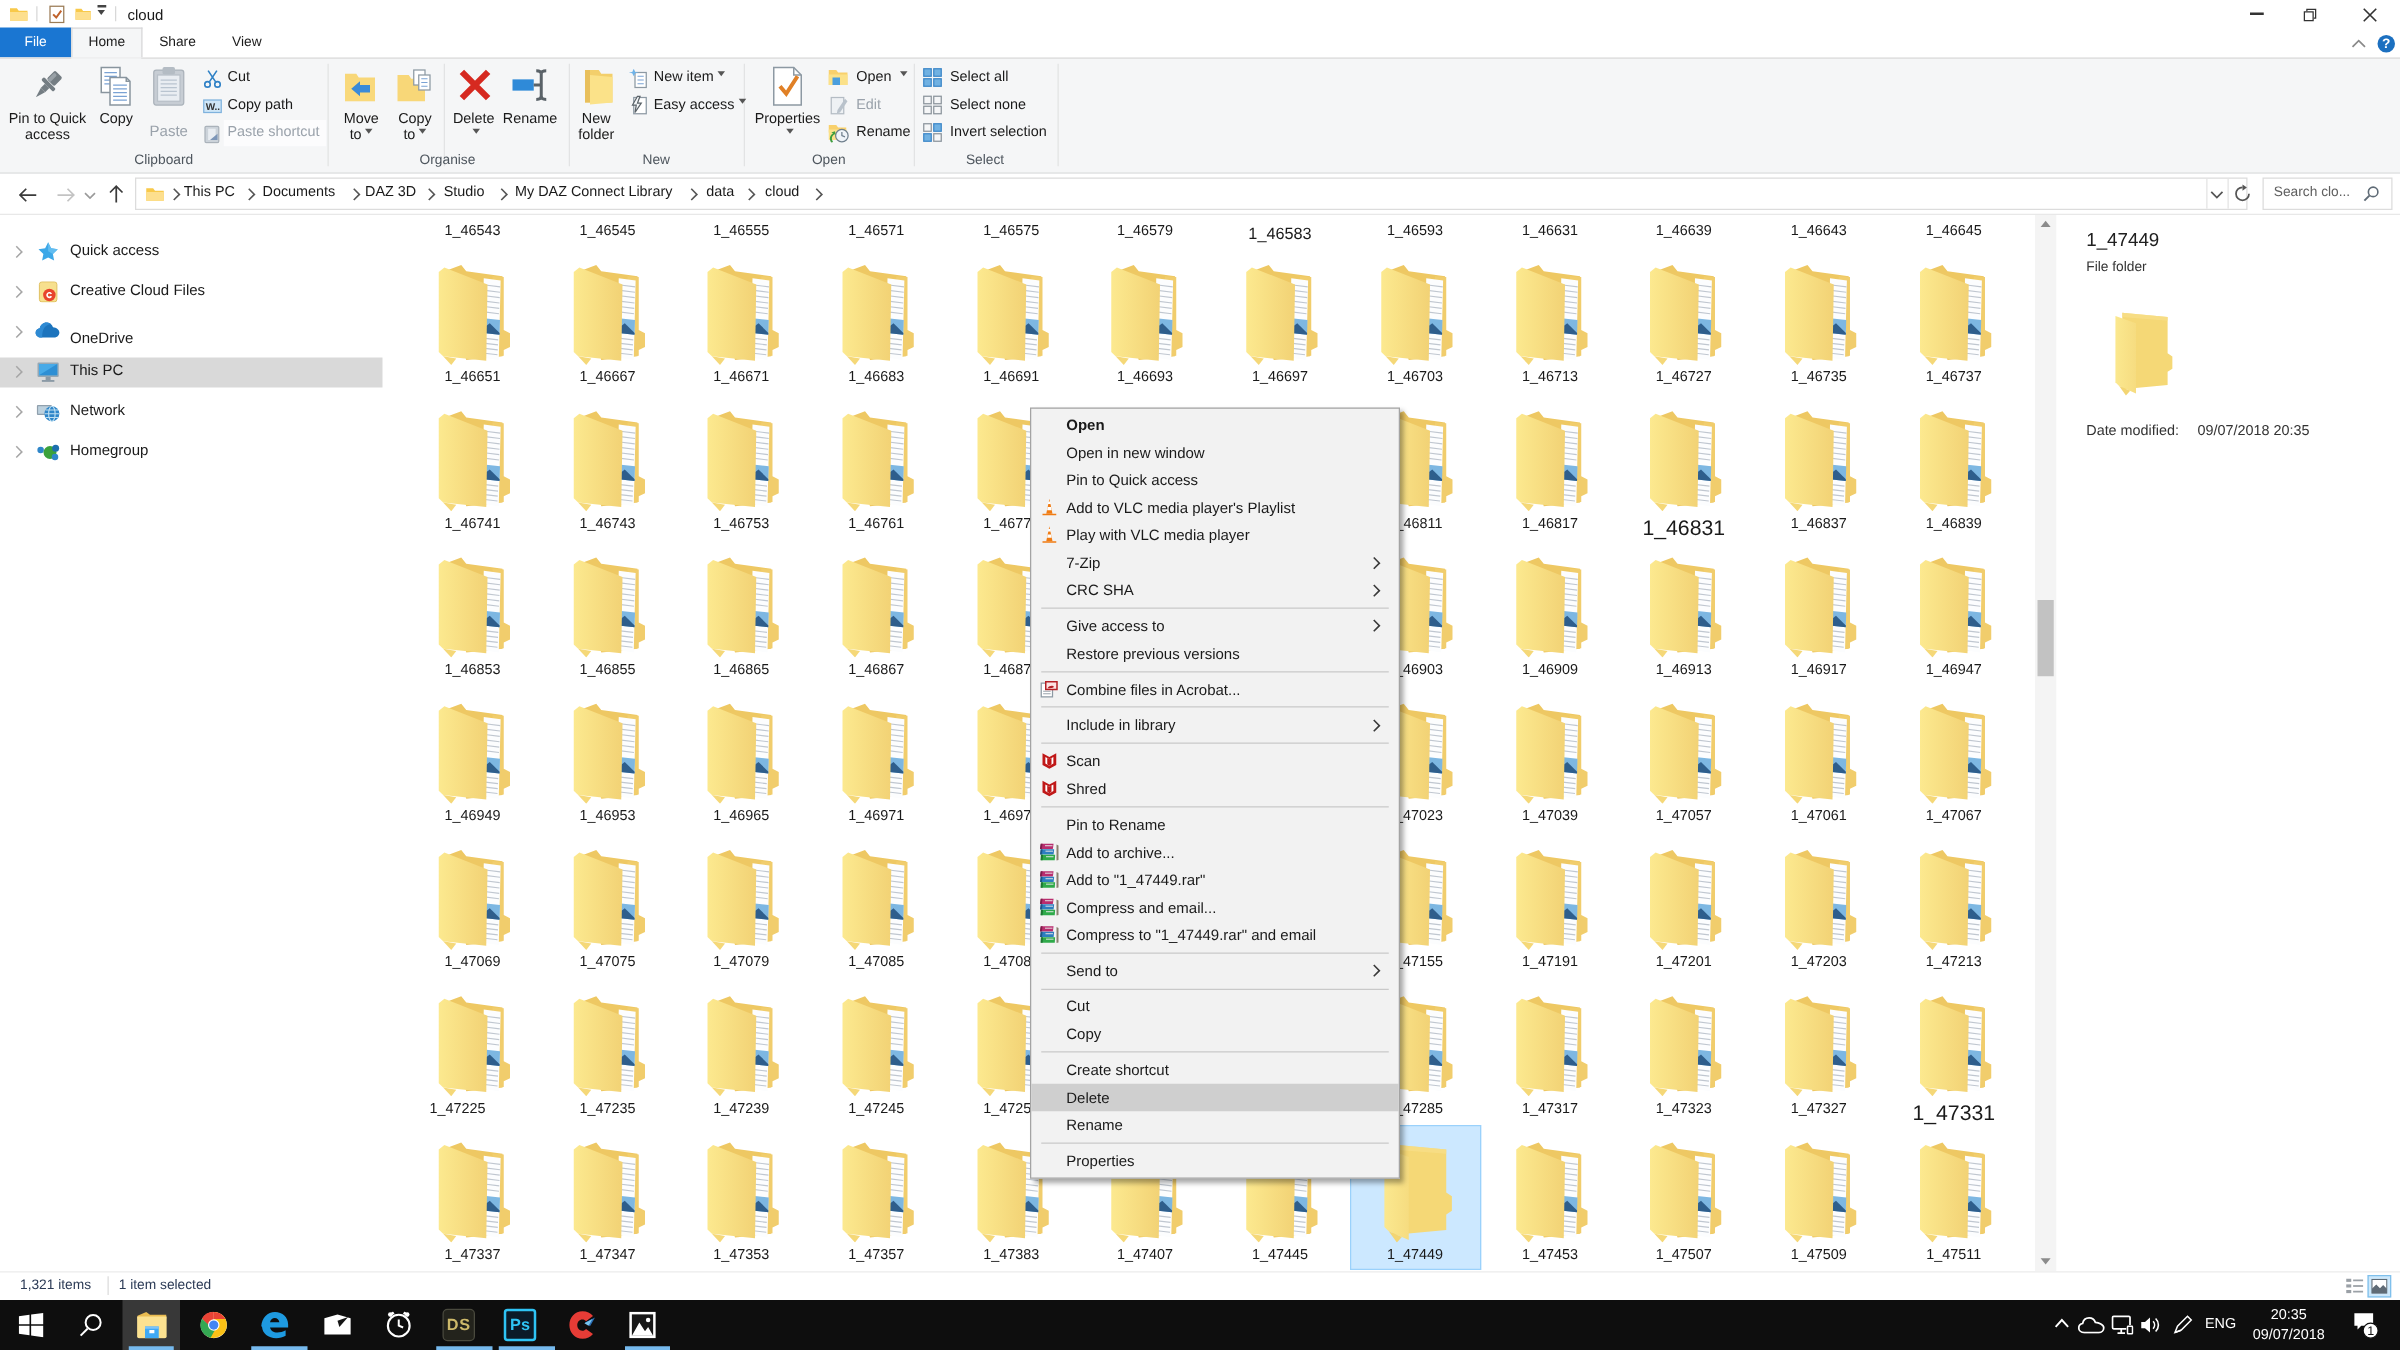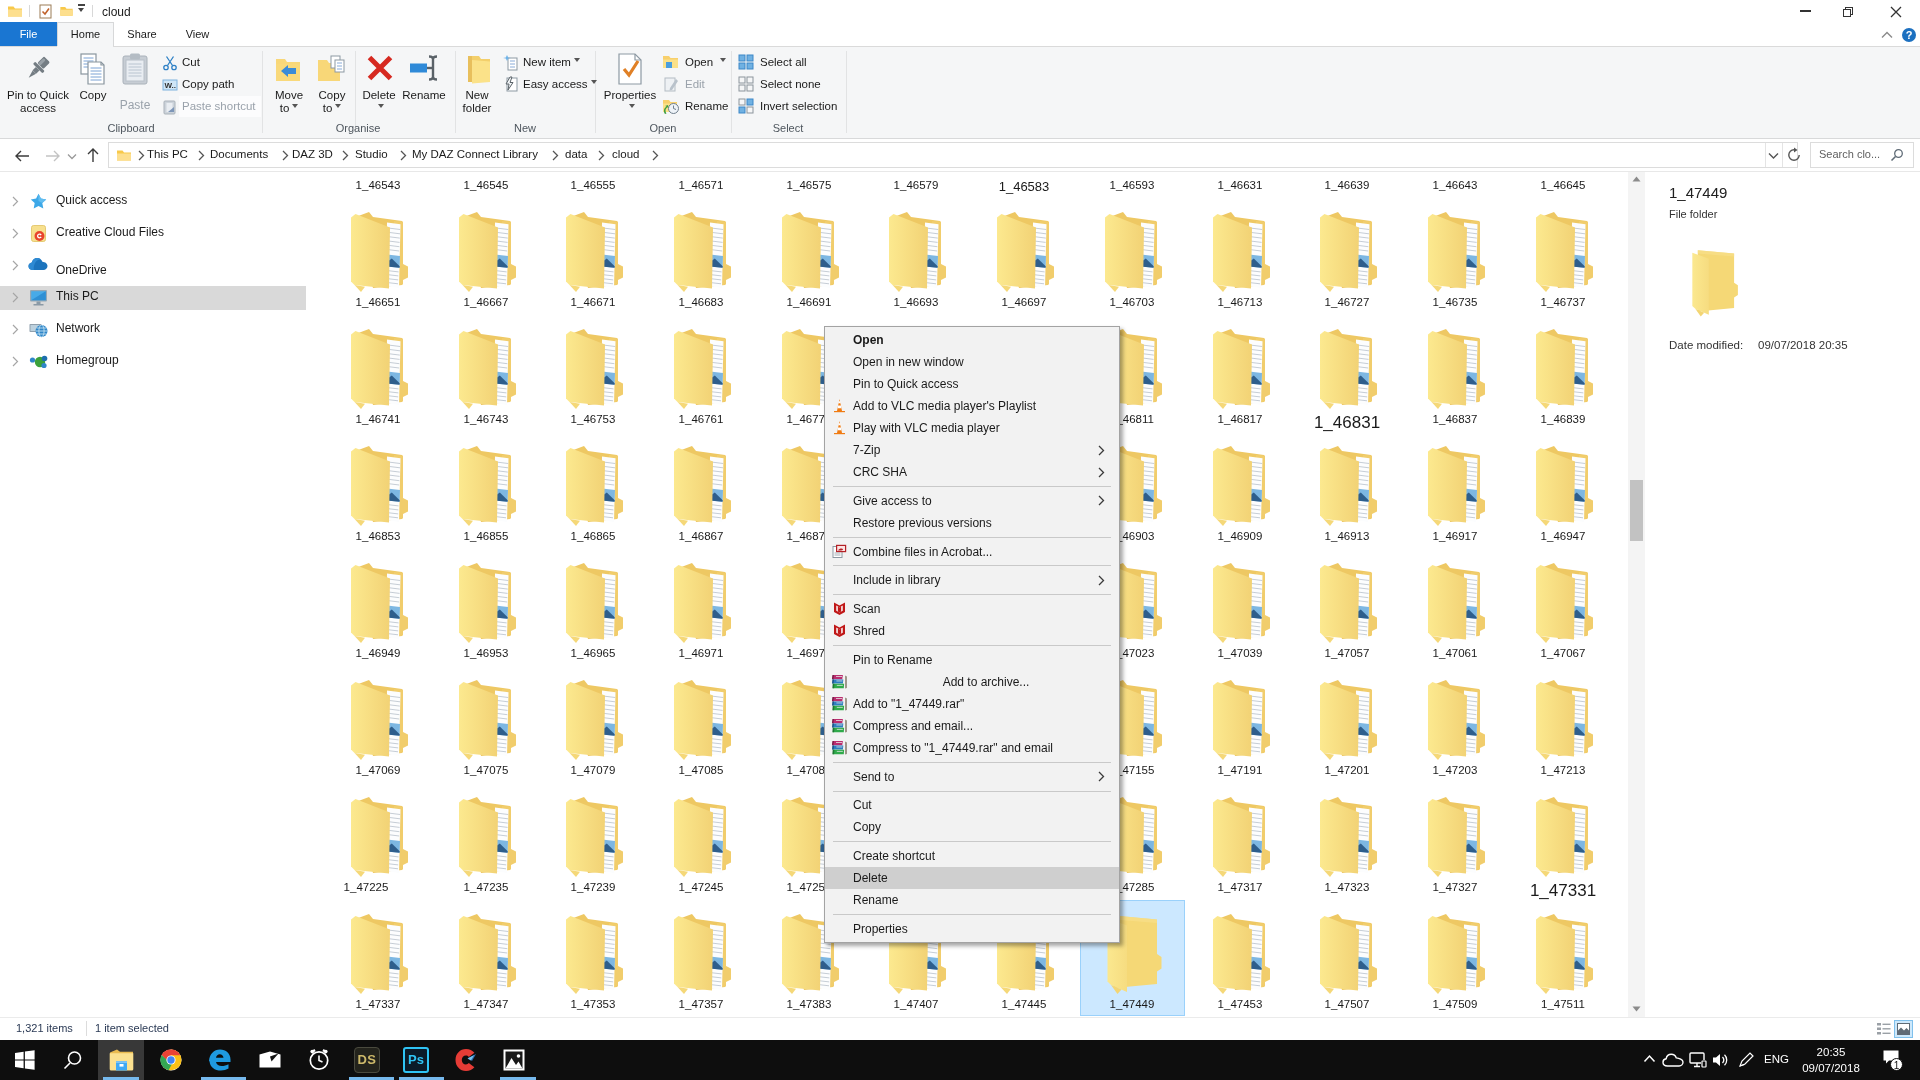--- a/index.html
+++ b/index.html
@@ -901,21 +901,21 @@
 <path d="M4.3 4.6 L7.5 6.4 L10.7 4.6 L10.7 9.8 L7.5 11.6 L4.3 9.8 Z" fill="#fff"></path>
 <path d="M5.8 5.4 L5.8 10.4 L7.5 11.6 L9.2 10.4 L9.2 5.4 L7.5 6.4 Z" fill="#c01818"></path>
         </svg></span>Scan</div>
 <div style="position:relative;height:22px;line-height:22px;font-size:12px;padding-left:28px;white-space:nowrap;"><span style="position:absolute;left:7px;top:3px"><svg width="15" height="15" viewBox="0 0 15 15" style="display:inline-block">
 <path d="M2 1.5 L7.5 4.5 L13 1.5 L13 11 L7.5 14 L2 11 Z" fill="#c01818"></path>
 <path d="M4.3 4.6 L7.5 6.4 L10.7 4.6 L10.7 9.8 L7.5 11.6 L4.3 9.8 Z" fill="#fff"></path>
 <path d="M5.8 5.4 L5.8 10.4 L7.5 11.6 L9.2 10.4 L9.2 5.4 L7.5 6.4 Z" fill="#c01818"></path>
         </svg></span>Shred</div>
 <div style="height:1px;background:#c9c9c9;margin:2.9px 8px"></div>
 <div style="position:relative;height:22px;line-height:22px;font-size:12px;padding-left:28px;white-space:nowrap;">Pin to Rename</div>
-<div style="position:relative;height:22px;line-height:22px;font-size:12px;padding-left:28px;white-space:nowrap;text-align:center;"><span style="position:absolute;left:7px;top:3px"><svg width="16" height="15" viewBox="0 0 16 15" style="display:inline-block">
+<div style="position:relative;height:22px;line-height:22px;font-size:12px;padding-left:28px;white-space:nowrap;"><span style="position:absolute;left:7px;top:3px"><svg width="16" height="15" viewBox="0 0 16 15" style="display:inline-block">
 <rect x="1" y="1" width="10" height="4.2" fill="#b92d6e" transform="skewX(-8)"></rect>
 <rect x="0.6" y="1" width="1.6" height="4.2" fill="#7e1d4a" transform="skewX(-8)"></rect>
 <rect x="1.4" y="5.4" width="10.5" height="4.2" fill="#2d7ec0" transform="skewX(-6)"></rect>
 <rect x="1" y="5.4" width="1.6" height="4.2" fill="#1c5586" transform="skewX(-6)"></rect>
 <rect x="1.8" y="9.8" width="11" height="4.4" fill="#2faa4a" transform="skewX(-4)"></rect>
 <rect x="1.4" y="9.8" width="1.7" height="4.4" fill="#1e7733" transform="skewX(-4)"></rect>
 <g fill="#e8e8e8" opacity=".85">
             <rect x="4" y="2.1" width="6" height="0.9"></rect>
             <rect x="4.4" y="6.5" width="6" height="0.9"></rect>
             <rect x="4.8" y="10.9" width="6" height="0.9"></rect>

